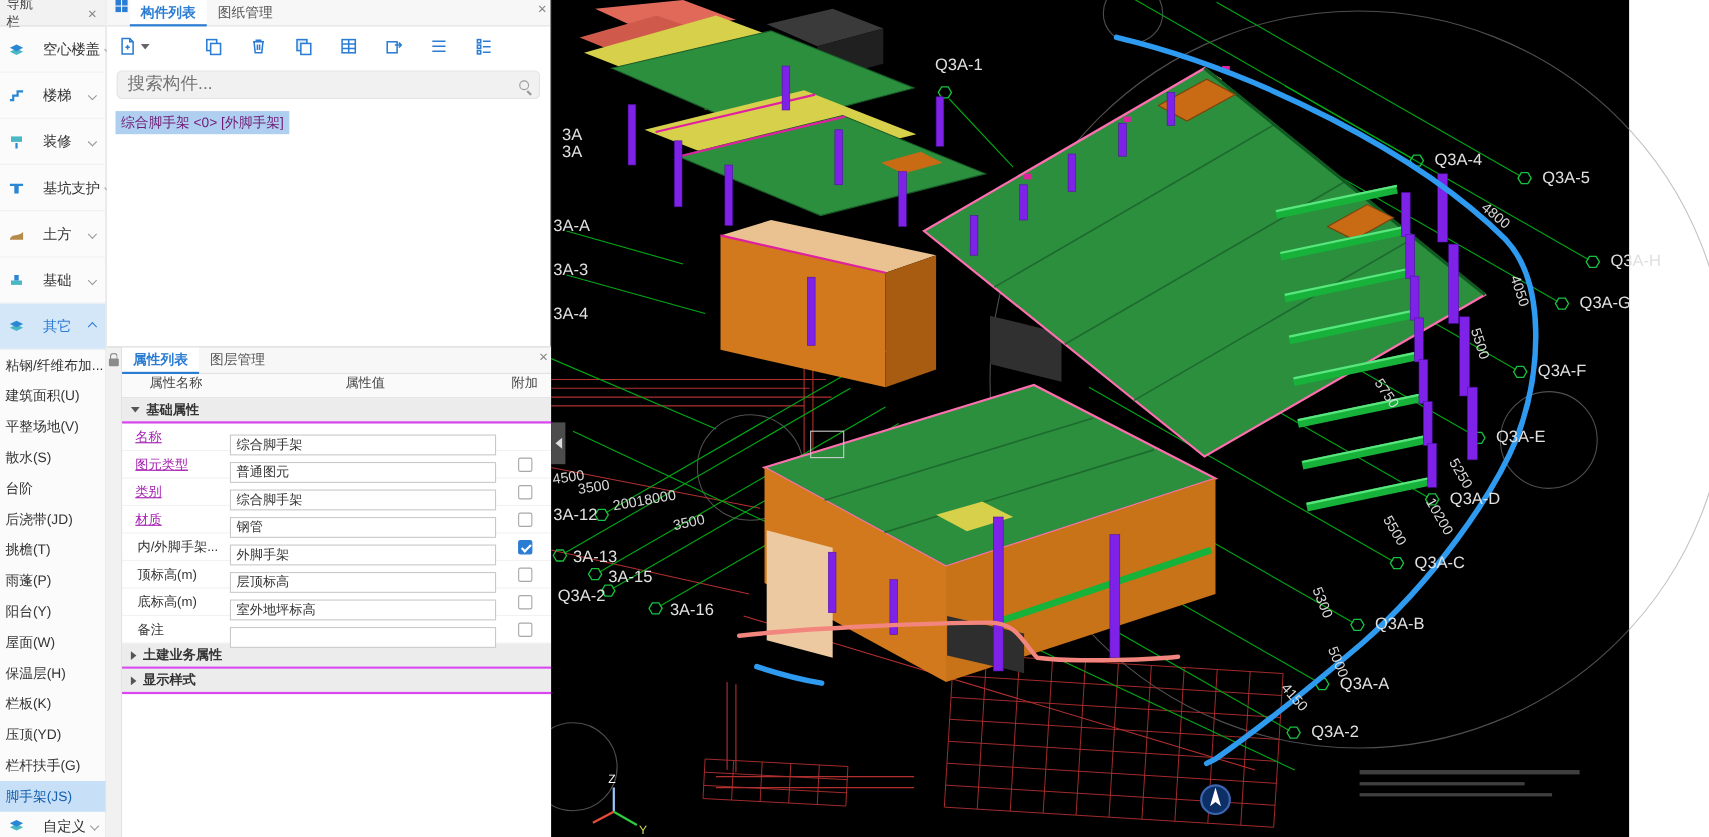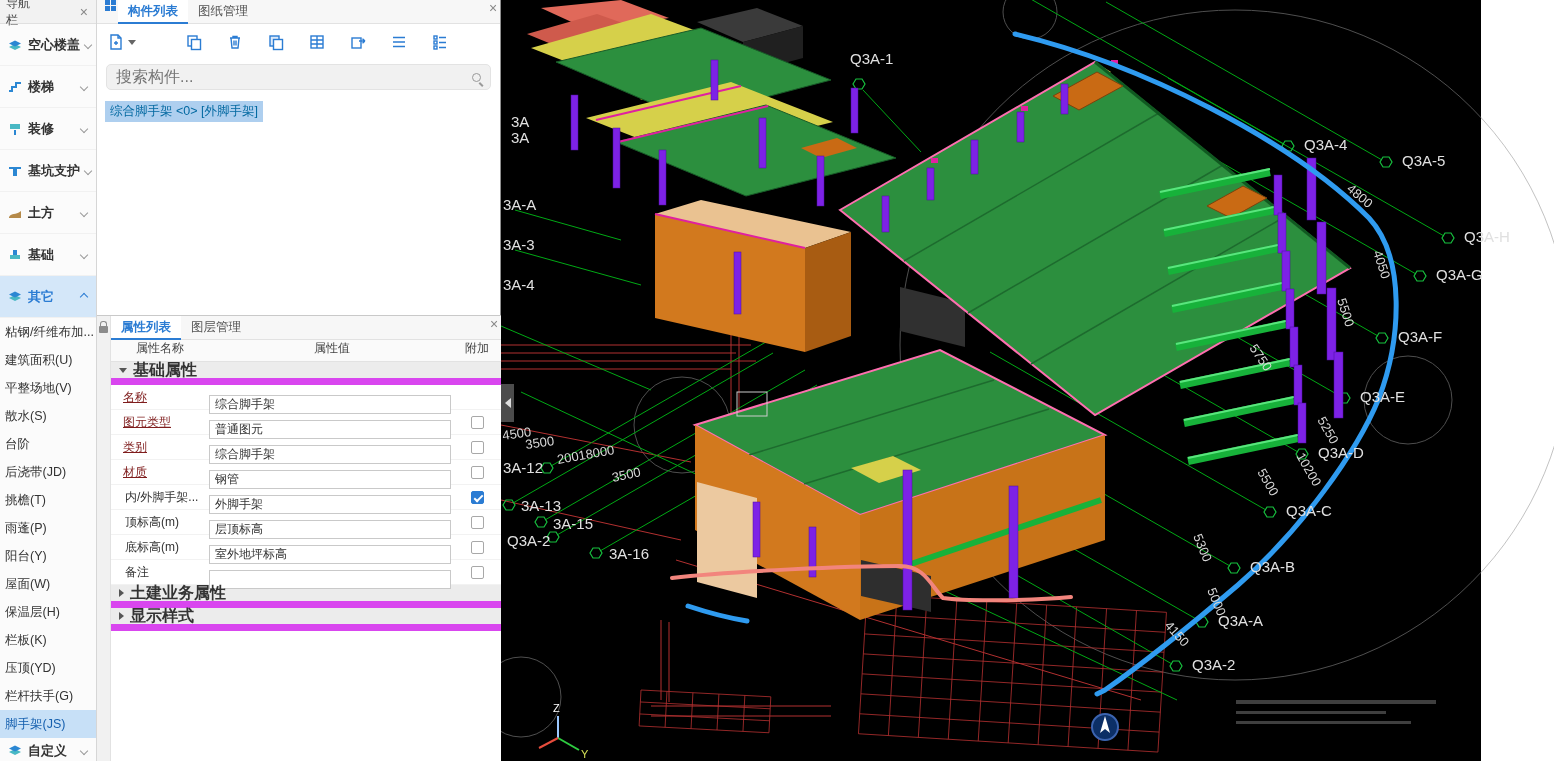--- a/index.html
+++ b/index.html
@@ -5,21 +5,21 @@
   * { box-sizing: border-box; margin: 0; padding: 0; }
   html,body { width:1554px; height:761px; overflow:hidden; font-family:"Liberation Sans","DejaVu Sans",sans-serif; font-size:12px; color:#333; background:#fff; }
   .abs { position:absolute; }
 
   
   #nav { left:0; top:0; width:97px; height:761px; background:#fbfbfb; border-right:1px solid #d6d6d6; }
   .nav-head { height:24px; display:flex; align-items:center; padding:0 6px; background:#f2f2f2; border-bottom:1px solid #e0e0e0; font-size:12px; color:#444;gap:40px; }
   .xicon { margin-left:auto; color:#888; cursor:pointer; width:14px; text-align:center; }
   .xicon::before { content:"×"; font-size:14px; }
   .gr { height:42px; display:flex; align-items:center; padding:0 7px; gap:5px; border-bottom:1px solid #f1f1f1; }
-  .gr .lbl { font-size:13px; font-weight:700; color:#333; white-space:nowrap; }
+  .gr .lbl { font-size:13px; font-weight:400; color:#333; white-space:nowrap;margin-left:11px; }
   .gr.active { background:#d4e7f9; }
   .gr.active .lbl { color:#2b7cd3; }
   .chev { width:6px; height:6px; border-right:1.6px solid #9a9a9a; border-bottom:1.6px solid #9a9a9a; transform:rotate(45deg); margin-left:auto; margin-right:2px; flex:none; }
   .chev.up { transform:rotate(-135deg); border-color:#2b7cd3; }
   .gicon { width:16px; height:16px; flex:none; }
   .nitem { height:28px; display:flex; align-items:center; padding-left:5px; font-size:12.5px; color:#333; white-space:nowrap; }
   .nitem.active { background:#c7e0f7; color:#155fae; }
 
   
   #mid { left:97px; top:0; width:404px; height:761px; background:#fff; border-right:1px solid #8f8f8f; }
@@ -31,37 +31,37 @@
   .toolbar { display:flex; align-items:center; padding:6px 8px 5px 10px; gap:15px; }
   .tbtn { width:26px; height:24px; display:flex; align-items:center; justify-content:center; cursor:pointer; }
   .tb-first { margin-right:30px; display:flex; align-items:center; gap:3px; }
   .caret { width:0; height:0; border-left:4px solid transparent; border-right:4px solid transparent; border-top:5px solid #666; }
   .searchwrap { padding:5px 9px 7px 9px; }
   .search { display:flex; align-items:center; height:26px; background:#f1f1f1; border:1px solid #e3e3e3; border-radius:5px; padding:0 9px; }
   .search input { flex:1; border:none; outline:none; background:transparent; font-size:16px; color:#666; font-family:inherit; }
   .mag { width:9px; height:9px; border:1.5px solid #9a9a9a; border-radius:50%; position:relative; flex:none; }
   .mag::after { content:""; position:absolute; left:7px; top:8px; width:5px; height:1.6px; background:#9a9a9a; transform:rotate(45deg); transform-origin:0 0; }
   .complist { padding:4px 8px; }
-  .selitem { display:inline-block; padding:2px 5px; background:#aecfef; color:#0369a1; font-size:12.5px; }
+  .selitem { display:inline-block; padding:2px 5px; background:#aecfef; color:#701a75; font-size:12.5px; }
 
   #props { left:97px; top:315px; width:404px; height:446px; background:#fff; border-top:1px solid #c9c9c9; }
   .lockstrip { position:absolute; left:0; top:0; width:14px; height:446px; background:#f1f1f1; border-right:1px solid #e2e2e2; display:flex; justify-content:center; }
   .lock { width:9px; height:7px; background:#8b8b8b; border-radius:1px; position:relative; margin-top:10px; }
   .lock::before { content:""; position:absolute; top:-5px; left:1px; width:5px; height:5px; border:1.5px solid #8b8b8b; border-bottom:none; border-radius:3px 3px 0 0; }
   .pbody { position:absolute; left:14px; top:0; width:390px; height:446px; }
   .phead { display:flex; height:22px; background:#fafafa; border-bottom:1px solid #e2e2e2; align-items:flex-start; font-size:12px; color:#444; }
   .ph-name { width:98px; text-align:center; }
   .ph-val { width:246px; text-align:center; }
   .ph-att { width:44px; text-align:center; }
-  .sec { display:flex; align-items:center; gap:6px; height:23px; padding-left:8px; background:#ececec; border-bottom:7px solid #d946ef; font-weight:700; font-size:16px; color:#333; }
+  .sec { display:flex; align-items:center; gap:6px; height:23px; padding-left:8px; background:#ececec; border-bottom:2px solid #d946ef; font-weight:700; font-size:12px; color:#333; }
   .tri-d { width:0; height:0; border-left:4px solid transparent; border-right:4px solid transparent; border-top:5px solid #555; }
   .tri-r { width:0; height:0; border-top:4px solid transparent; border-bottom:4px solid transparent; border-left:5px solid #555; }
   .prow { display:flex; height:25px; align-items:center; border-bottom:1px solid #f2f2f2; }
   .pname { width:98px; padding-left:14px; font-size:12px; white-space:nowrap; overflow:hidden; }
-  .pname.link { color:#7f1d1d; text-decoration:underline;padding-left:12px; }
+  .pname.link { color:#a21caf; text-decoration:underline;padding-left:12px; }
   .pval { width:246px;margin-top:15px; }
   .pbox { height:19px; border:1px solid #c9c9c9; margin-right:4px; display:flex; align-items:center; padding:0 5px; font-size:12px; background:#fff; }
   .pattach { width:44px; display:flex; justify-content:center; }
   .cb { width:13px; height:13px; border:1px solid #a8a8a8; border-radius:2px; background:#fff; position:relative; }
   .cb.on { background:#2b7cd3; border-color:#2b7cd3; }
   .cb.on::after { content:""; position:absolute; left:4px; top:1px; width:3px; height:7px; border:solid #fff; border-width:0 2px 2px 0; transform:rotate(45deg); }
 
   #collapse { left:501px; top:384px; width:13px; height:38px; background:#4c4c4c; display:flex; align-items:center; justify-content:center; z-index:5; }
   #collapse .arr { width:0; height:0; border-top:5px solid transparent; border-bottom:5px solid transparent; border-right:6px solid #ddd; }
 

